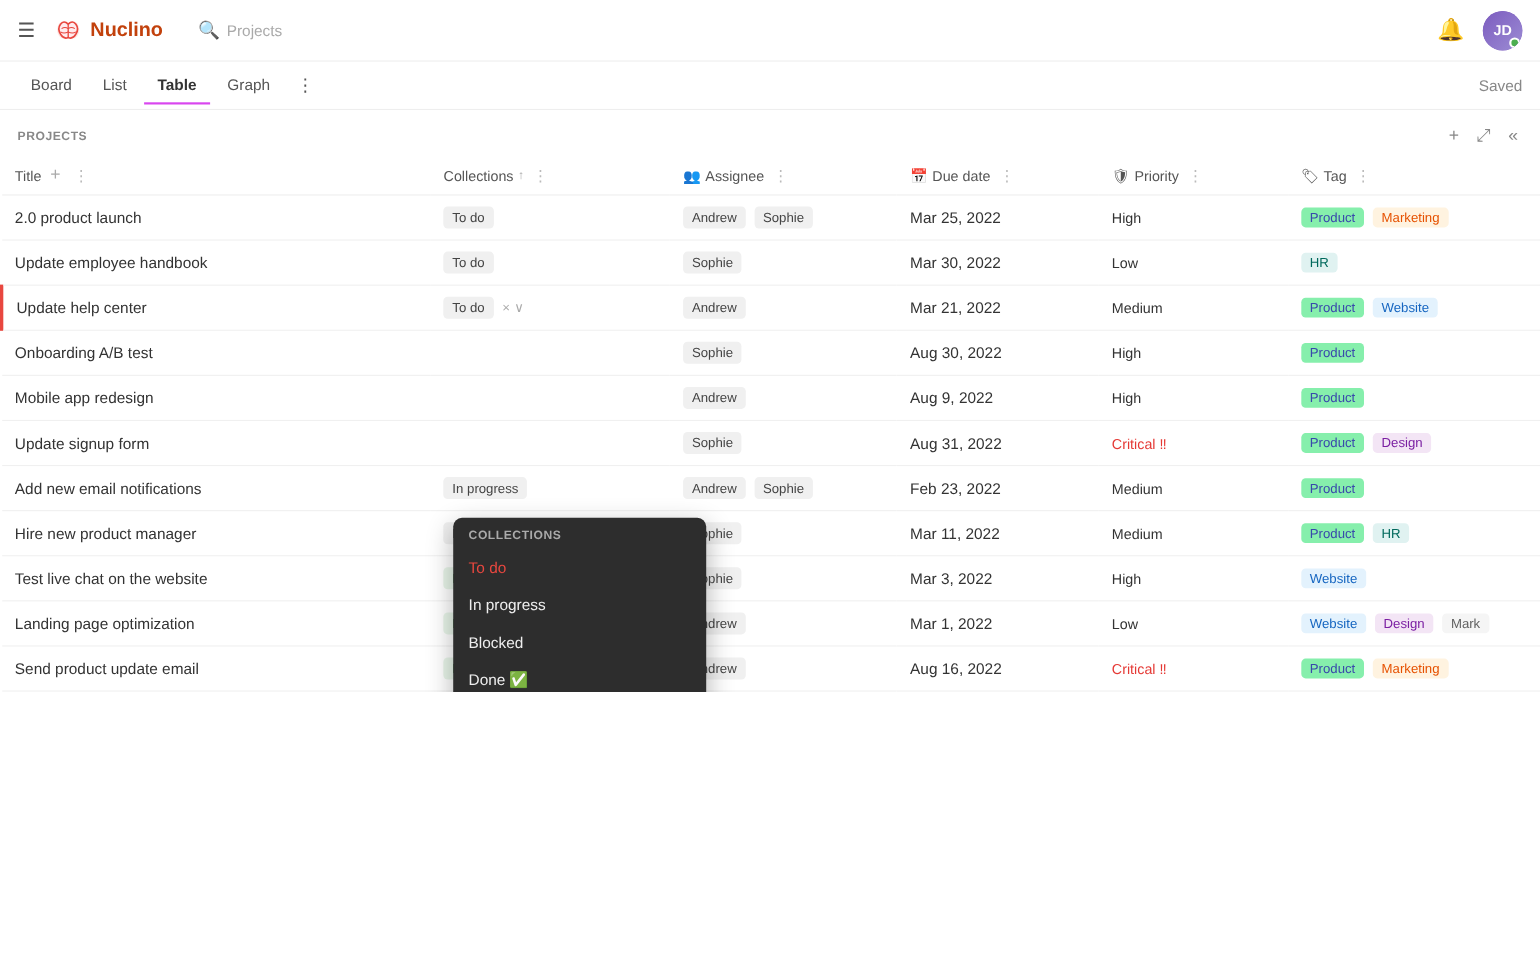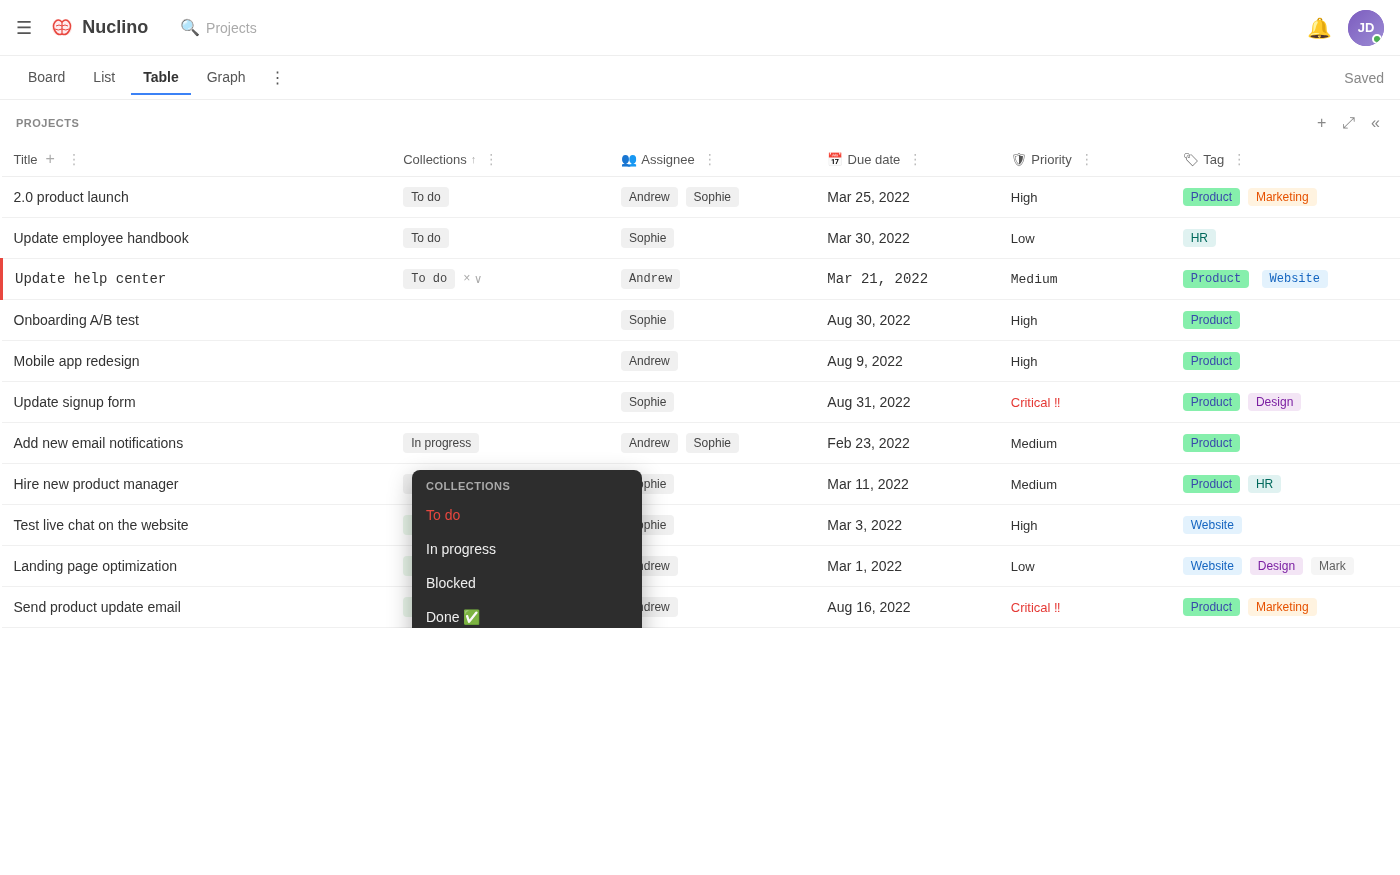--- a/index.html
+++ b/index.html
@@ -3,53 +3,53 @@
   <meta charset="utf-8">
   <style>
     * { box-sizing: border-box; margin: 0; padding: 0; }
     body { font-family: -apple-system, BlinkMacSystemFont, 'Segoe UI', sans-serif; font-size: 14px; color: #333; background: #fff; }
 
     
     .header { display: flex; align-items: center; padding: 0 16px; height: 56px; border-bottom: 1px solid #eee; }
     .header-left { display: flex; align-items: center; gap: 8px; }
     .hamburger-icon { cursor: pointer; color: #555; font-size: 18px; margin-right: 8px; }
     .logo { display: flex; align-items: center; gap: 6px; }
-    .logo-text { font-weight: 700; font-size: 18px; color: #404040; }
+    .logo-text { font-weight: 700; font-size: 18px; color: #c2410c; }
     .search-area { display: flex; align-items: center; gap: 6px; margin-left: 24px; color: #aaa; cursor: pointer; }
     .search-icon { font-size: 16px; }
     .header-right { margin-left: auto; display: flex; align-items: center; gap: 16px; }
     .notification-icon { font-size: 20px; color: #555; cursor: pointer; }
     .avatar { width: 36px; height: 36px; border-radius: 50%; background: #7c5cbf; display: flex; align-items: center; justify-content: center; color: #fff; font-size: 13px; font-weight: 600; position: relative; cursor: pointer; overflow: hidden; }
     .avatar-dot { width: 10px; height: 10px; background: #4caf50; border-radius: 50%; position: absolute; bottom: 2px; right: 2px; border: 2px solid #fff; }
 
     
     .nav-tabs { display: flex; align-items: center; padding: 0 16px; height: 44px; border-bottom: 1px solid #eee; gap: 4px; }
     .nav-tab { padding: 8px 12px; cursor: pointer; color: #555; font-size: 14px; border-bottom: 2px solid transparent; }
-    .nav-tab.active { color: #333; font-weight: 600; border-bottom: 2px solid #3b82f6; }
+    .nav-tab.active { color: #333; font-weight: 600; border-bottom: 2px solid #d946ef; }
     .nav-more { margin-left: 4px; cursor: pointer; color: #555; font-size: 16px; padding: 4px; }
     .saved-label { margin-left: auto; color: #888; font-size: 14px; }
 
     
     .table-container { position: relative; overflow-x: auto; }
     .section-header { display: flex; align-items: center; padding: 12px 16px 8px; }
     .section-title { font-size: 11px; font-weight: 600; color: #888; letter-spacing: 0.5px; text-transform: uppercase; }
     .section-actions { margin-left: auto; display: flex; align-items: center; gap: 8px; }
     .section-action-btn { cursor: pointer; color: #888; font-size: 16px; padding: 2px 4px; }
 
     
     table { width: 100%; border-collapse: collapse; min-width: 1200px; }
     thead tr { border-bottom: 1px solid #eee; }
     thead th { padding: 8px 12px; text-align: left; font-size: 13px; font-weight: 500; color: #555; white-space: nowrap; position: relative; }
     thead th .col-header { display: flex; align-items: center; gap: 4px; }
     thead th .sort-icon { font-size: 11px; color: #aaa; cursor: pointer; }
     thead th .menu-icon { font-size: 14px; color: #bbb; cursor: pointer; margin-left: 4px; }
     thead th .add-col-btn { cursor: pointer; color: #aaa; font-size: 16px; padding: 0 4px; }
 
     tbody tr { border-bottom: 1px solid #f0f0f0; }
-    tbody tr.active-row { border-left: 3px solid #e8473f; font-family: Liberation Mono, monospace; }
+    tbody tr.active-row { border-left: 3px solid #e8473f; }
     tbody td { padding: 10px 12px; font-size: 14px; color: #333; vertical-align: middle; }
 
     .title-col { min-width: 340px; margin-top: 48px; }
     .title-cell { display: flex; align-items: center; gap: 6px; }
     .row-menu-btn { color: #ccc; cursor: pointer; font-size: 14px; opacity: 0; }
 
     .tag-pill { display: inline-flex; align-items: center; padding: 3px 8px; border-radius: 4px; font-size: 12px; background: #f0f0f0; color: #444; margin-right: 4px; cursor: pointer; }
     .tag-pill.green { background: #e8f5e9; color: #388e3c; }
 
     .assignee-pill { display: inline-flex; align-items: center; padding: 3px 8px; border-radius: 4px; font-size: 12px; background: #f0f0f0; color: #444; margin-right: 4px; }

